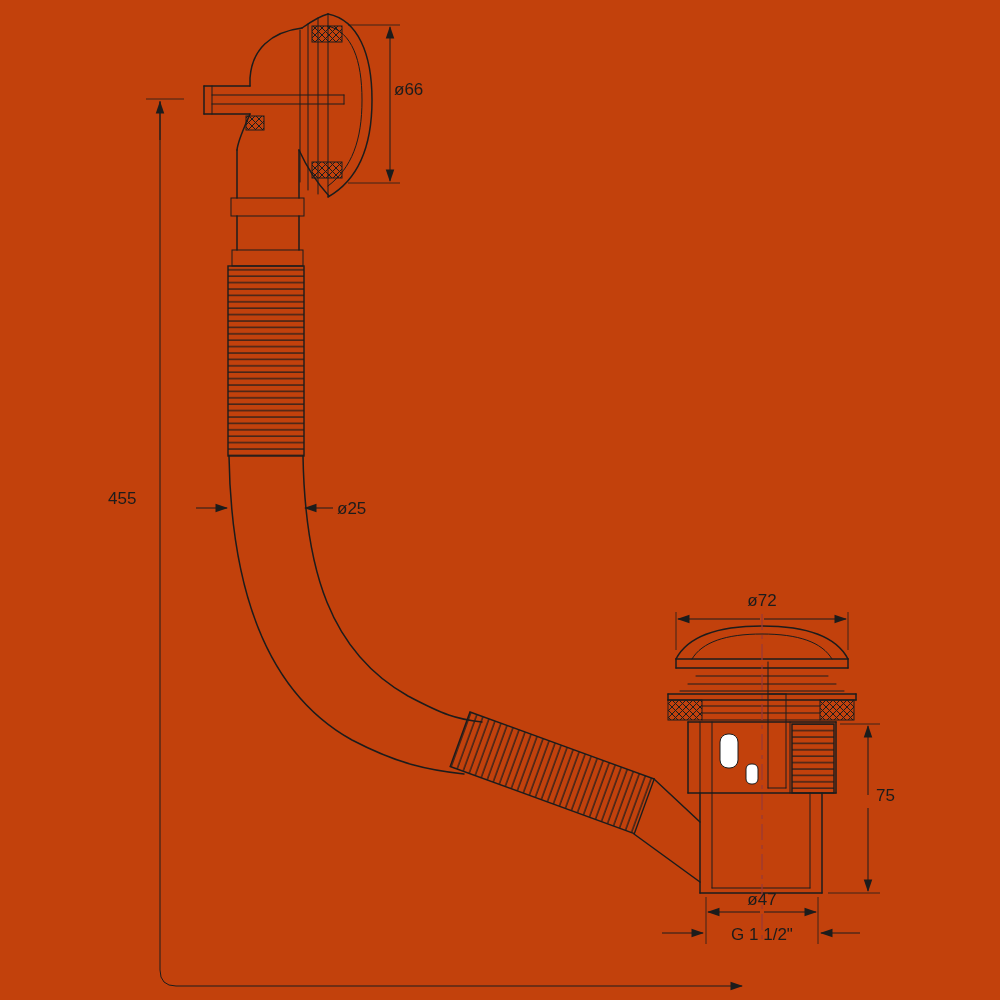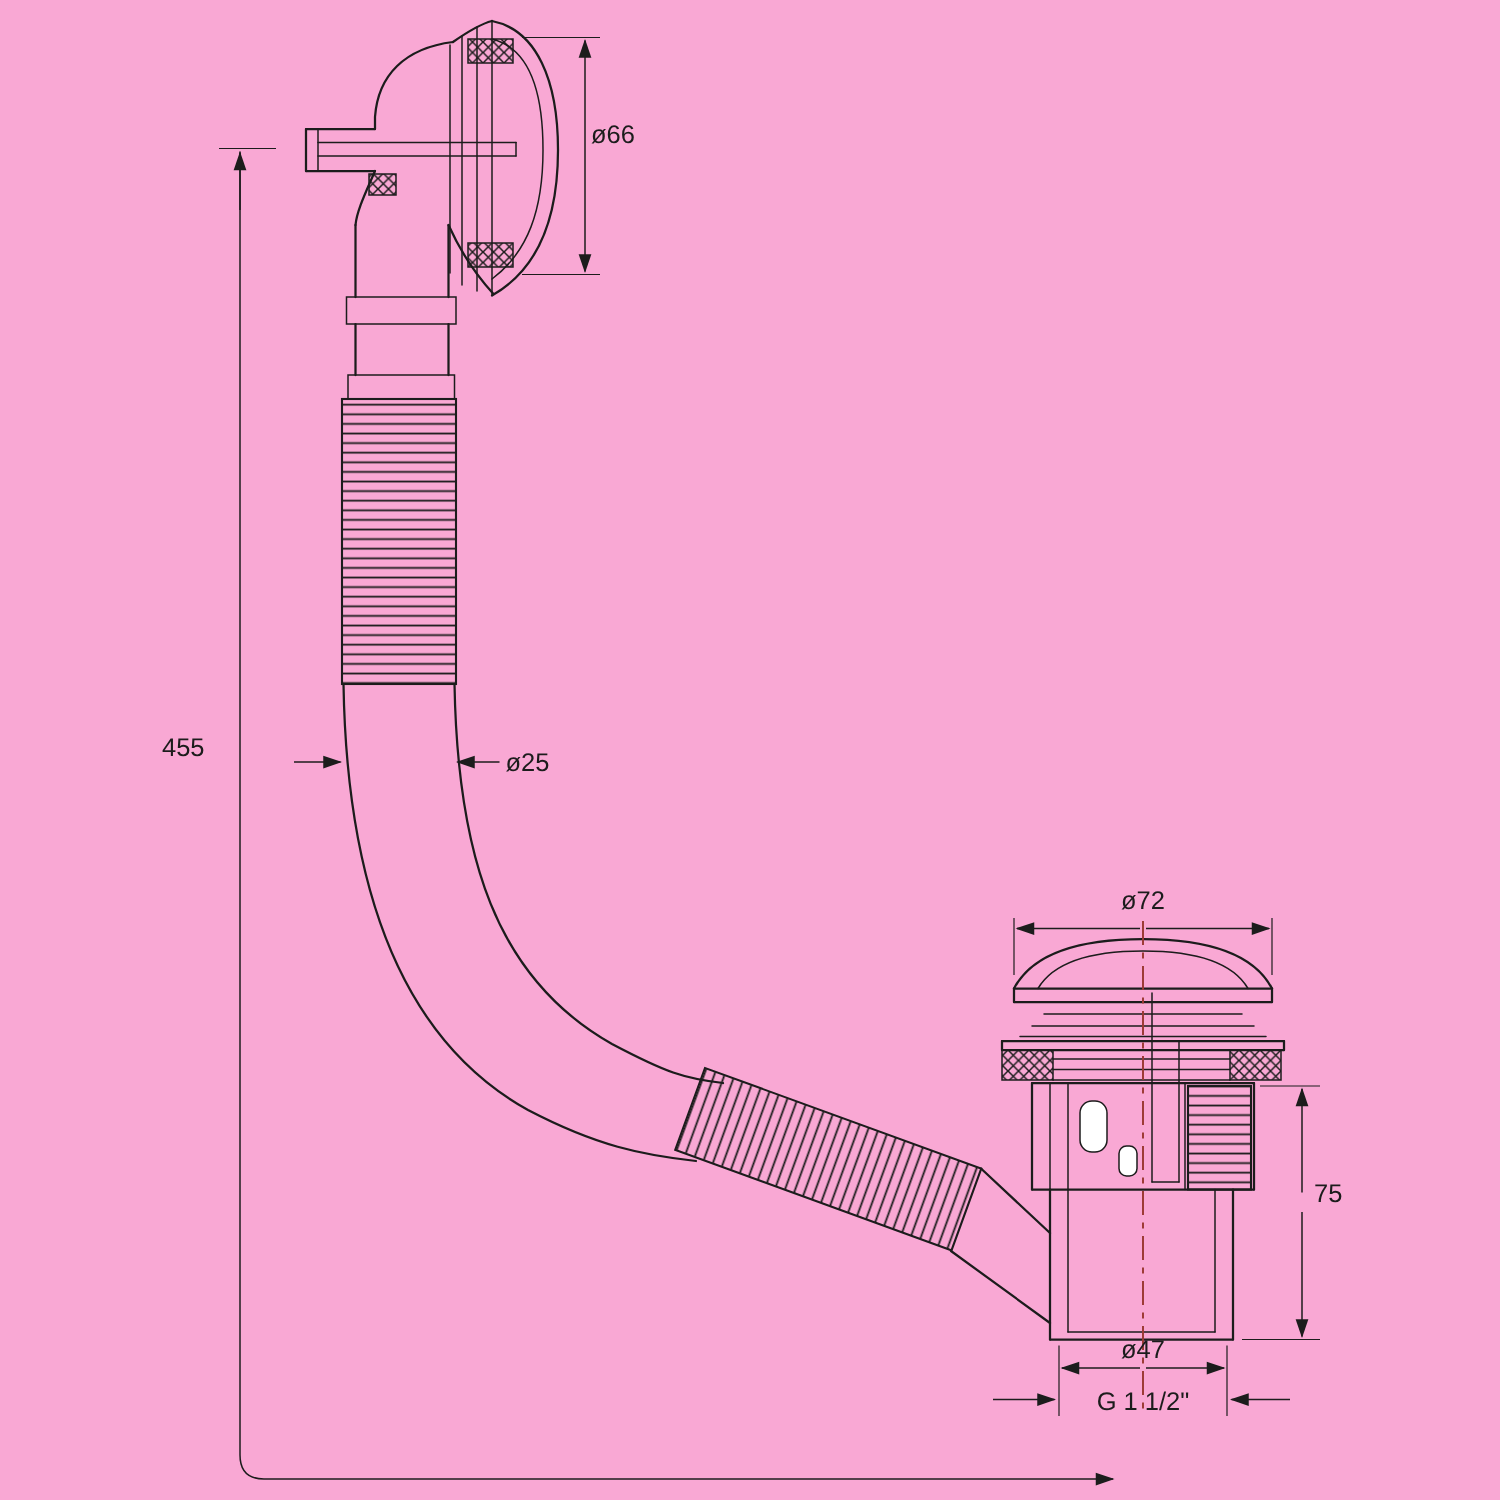--- a/index.html
+++ b/index.html
@@ -1,16 +1,16 @@
 <!DOCTYPE html>
 <html><head>
 <meta charset="utf-8">
 <style>
   html,body { margin:0; padding:0; background:#ffffff; }
-  .sheet { position:relative; width:1000px; height:1000px; background:#f9a8d4; overflow:hidden; }
+  .sheet { position:relative; width:1000px; height:1000px; background:#c2410c; overflow:hidden; }
   svg { display:block; }
   .outline { fill:none; stroke:#1c1c1c; stroke-width:1.5; stroke-linecap:round; }
   .detail  { fill:none; stroke:#1c1c1c; stroke-width:1; stroke-linecap:round; }
   .dim     { fill:none; stroke:#1c1c1c; stroke-width:1; }
   .thin    { fill:none; stroke:#1c1c1c; stroke-width:0.8; }
   .hatchbox{ fill:url(#xhatch); stroke:#1c1c1c; stroke-width:1; }
   .ribbox  { fill:url(#ribsH); stroke:#1c1c1c; stroke-width:1.4; }
   .ribboxv { fill:url(#ribsV); stroke:#1c1c1c; stroke-width:1.4; }
   .whitefill { fill:#ffffff; stroke:#1c1c1c; stroke-width:1; }
   .cl { fill:none; stroke:#9c3a34; stroke-width:1.3; stroke-dasharray:16 5 4 5; }

